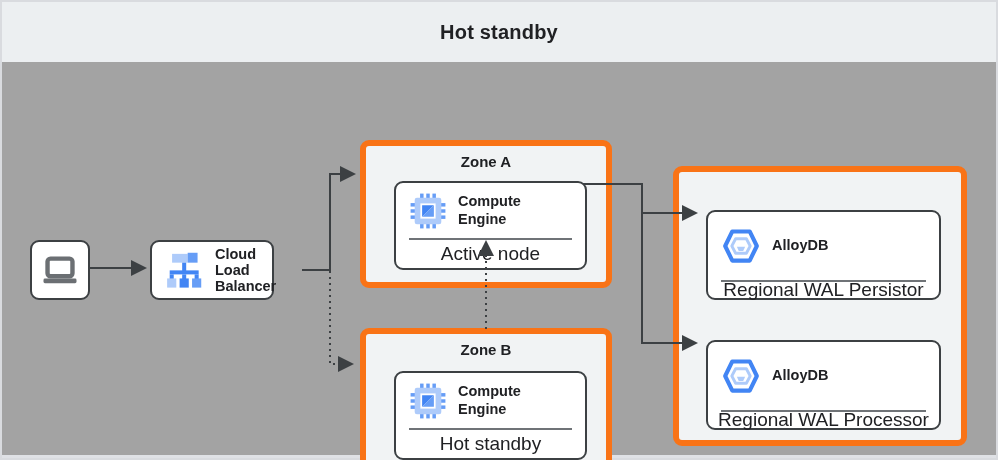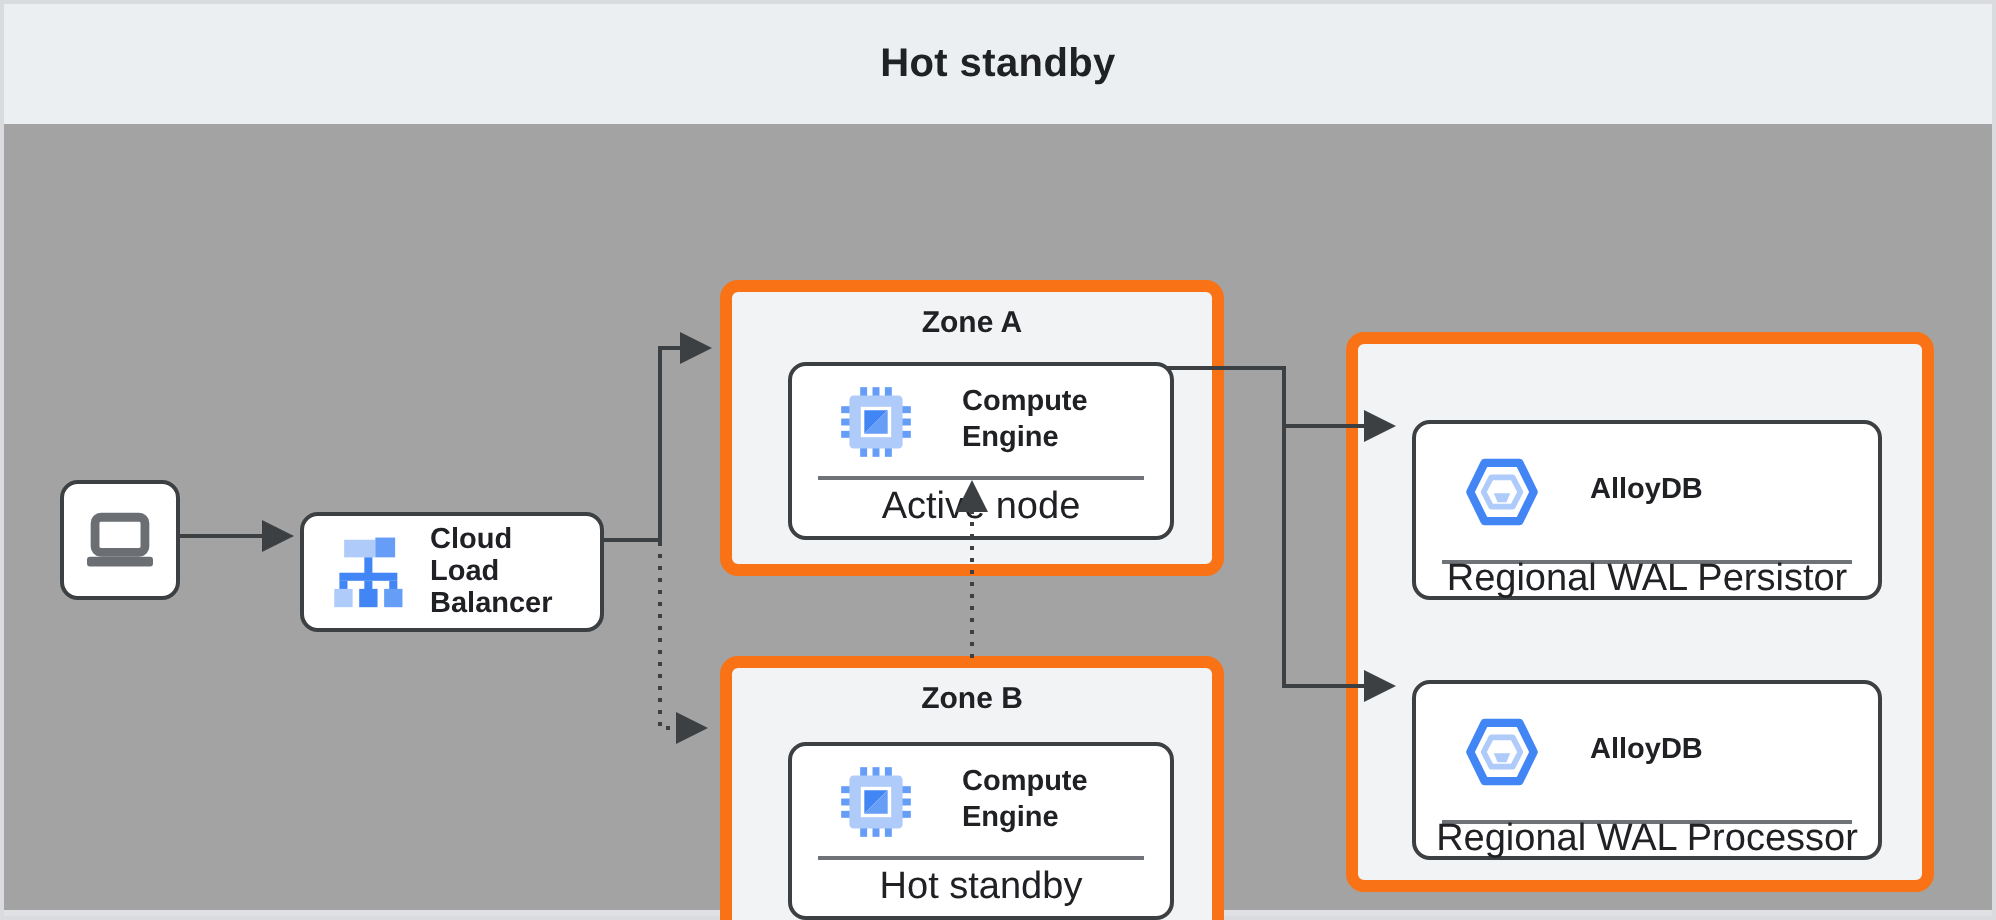--- a/index.html
+++ b/index.html
@@ -16,22 +16,22 @@
     position:absolute; left:2px; right:2px; top:2px; height:60px;
     background:#eceff1; display:flex; align-items:center; justify-content:center;
   }
   .header-title { font-size:20px; font-weight:bold; letter-spacing:.2px; }
 
   .node-box {
     position:absolute; background:#fff; border:2px solid #3c4043; border-radius:9px;
   }
   .laptop-box { left:30px; top:240px; width:60px; height:60px;
     display:flex; align-items:center; justify-content:center; }
-  .lb-box { left:150px; top:240px; width:152px; height:60px;
-    display:flex; align-items:center; gap:9px; padding:0 6px 0 10px;margin-top:16px; }
+  .lb-box { left:150px; top:240px; width:124px; height:60px;
+    display:flex; align-items:center; gap:9px; padding:0 6px 0 10px; }
   .lb-label { font-size:14.5px; font-weight:bold; line-height:1.12; width:72px; }
 
   .group-box {
     position:absolute; background:#f1f3f4; border:6px solid #f97316; border-radius:9px;margin-top:38px;
   }
   .zone-a { left:360px; top:102px; width:252px; height:148px; }
   .zone-b { left:360px; top:290px; width:252px; height:149px; }
   .storage { left:673px; top:128px; width:294px; height:280px; }
   .group-label {
     position:absolute; left:0; right:0; top:7px; text-align:center;
@@ -41,21 +41,21 @@
 
   .service-card {
     position:absolute; background:#fff; border:2px solid #3c4043; border-radius:9px;
     display:flex; flex-direction:column;
   }
   .compute-card { left:28px; top:35px; width:193px; height:89px; }
   .zone-b .compute-card { top:37px; }
   .alloydb-card-1 { left:27px; top:38px; width:235px; height:90px; }
   .alloydb-card-2 { left:27px; top:168px; width:235px; height:90px; }
 
-  .card-top { flex:1; display:flex; align-items:center; gap:24px; padding:0 23px; }
+  .card-top { flex:1; display:flex; align-items:center; gap:11px; padding:0 13px; }
   .service-name { font-size:14.5px; font-weight:bold; line-height:1.2; }
   .compute-card .service-name { width:76px; }
   .card-divider { height:2px; background:#6f7377; margin:0 13px; }
   .card-role {
     height:28px; display:flex; align-items:center; justify-content:center;
     font-size:19px;
   }
   .alloydb-card-1 .card-role, .alloydb-card-2 .card-role { height:16px; }
 
   .icon { flex:none; display:block; }

